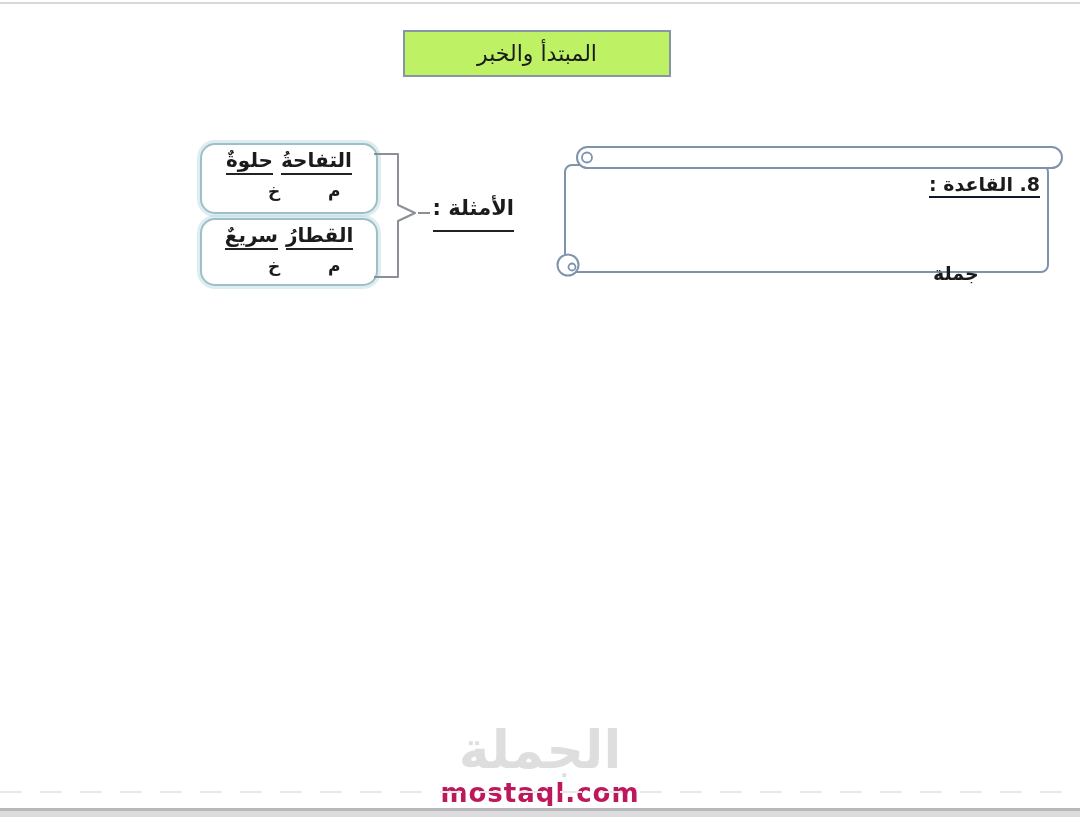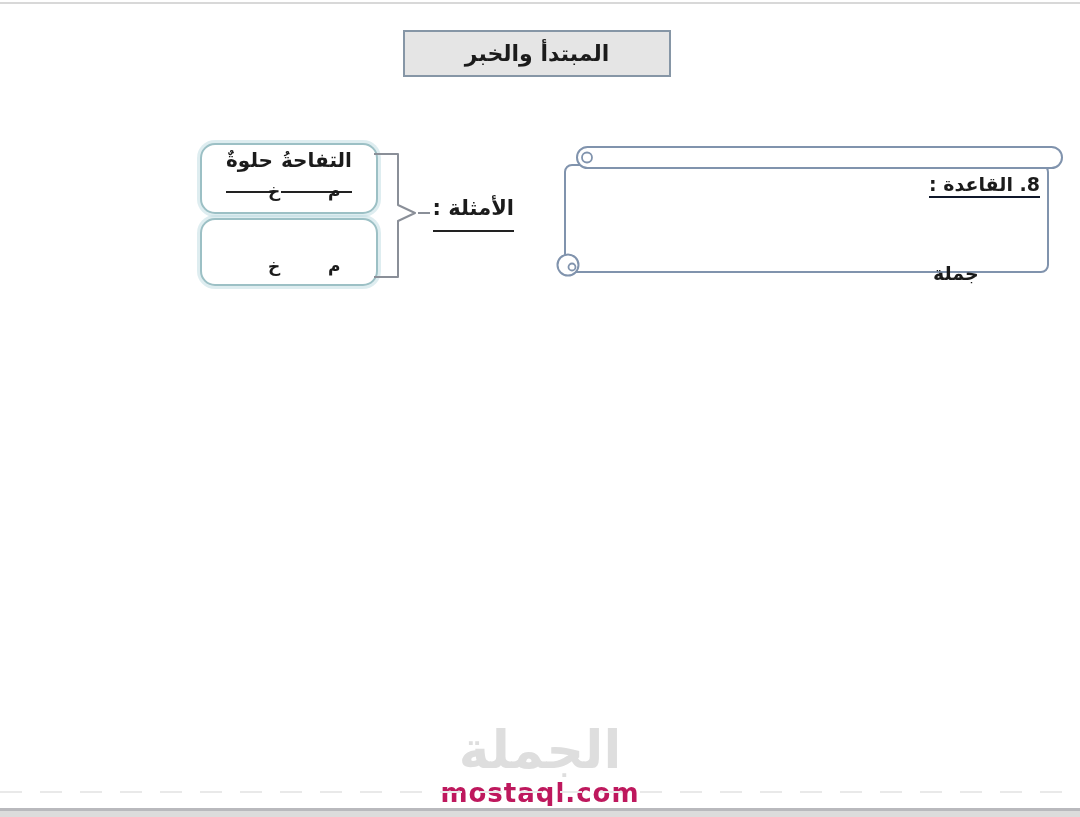--- a/index.html
+++ b/index.html
@@ -4,38 +4,38 @@
 <style>
   html,body{margin:0;padding:0;}
   body{
     width:1080px;height:817px;position:relative;background:#ffffff;
     font-family:"DejaVu Sans",sans-serif;color:#1b1b1b;overflow:hidden;
   }
   .top-line{position:absolute;left:0;top:2px;width:1080px;height:2px;background:#d8d8d8;}
   
   .title-box{
     position:absolute;left:403px;top:30px;width:264px;height:43px;
-    border:2px solid #8696a6;background:#e5e5e5;
+    border:2px solid #8696a6;background:#bef264;
     display:flex;align-items:center;justify-content:center;
-    direction:rtl;font-size:22px;font-weight:700;
+    direction:rtl;font-size:22px;font-weight:400;
   }
   
   .example-box{
     position:absolute;left:200px;width:174px;
     border:2px solid #9cc0c5;border-radius:15px;background:#fff;
     box-shadow:0 0 0 3px rgba(181,216,221,.45);
     direction:rtl;
   }
   .example-box.b1{top:143px;height:67px;}
   .example-box.b2{top:218px;height:64px;}
   .example-sentence{
     position:absolute;left:0;top:3px;width:100%;text-align:center;
     font-size:20px;font-weight:700;white-space:nowrap;
   }
-  .example-sentence .w{border-bottom:2px solid #222;padding-bottom:19px;}
+  .example-sentence .w{border-bottom:2px solid #222;padding-bottom:1px;}
   .example-sentence .gap{display:inline-block;width:8px;}
   .marker{position:absolute;font-size:17px;font-weight:700;}
   .marker.m{left:126px;top:36px;}
   .marker.k{left:66px;top:36px;}
   
   .brace-svg{position:absolute;left:360px;top:145px;}
   
   .examples-label{
     position:absolute;left:434px;top:196px;width:80px;
     direction:rtl;font-size:21px;font-weight:700;white-space:nowrap;
@@ -84,20 +84,23 @@
 
 <div class="example-box b1">
   <div class="example-sentence">
     <span class="w">التفاحةُ</span><span class="gap"></span><span class="w">حلوةٌ</span>
   </div>
   <span class="marker m">م</span>
   <span class="marker k">خ</span>
 </div>
 
 <div class="example-box b2">
+  <div class="example-sentence">
+    <span class="w">القطارُ</span><span class="gap"></span><span class="w">سريعٌ</span>
+  </div>
   <span class="marker m">م</span>
   <span class="marker k">خ</span>
 </div>
 
 <svg class="brace-svg" width="75" height="145" viewBox="0 0 75 145">
   <path d="M14 9 H38 V60 L55 68 L38 76 V132 H14" fill="none" stroke="#8a8f98" stroke-width="2" stroke-linejoin="round"></path>
   <path d="M58 68 H70" fill="none" stroke="#8a8f98" stroke-width="2"></path>
 </svg>
 
 <div class="examples-label">

